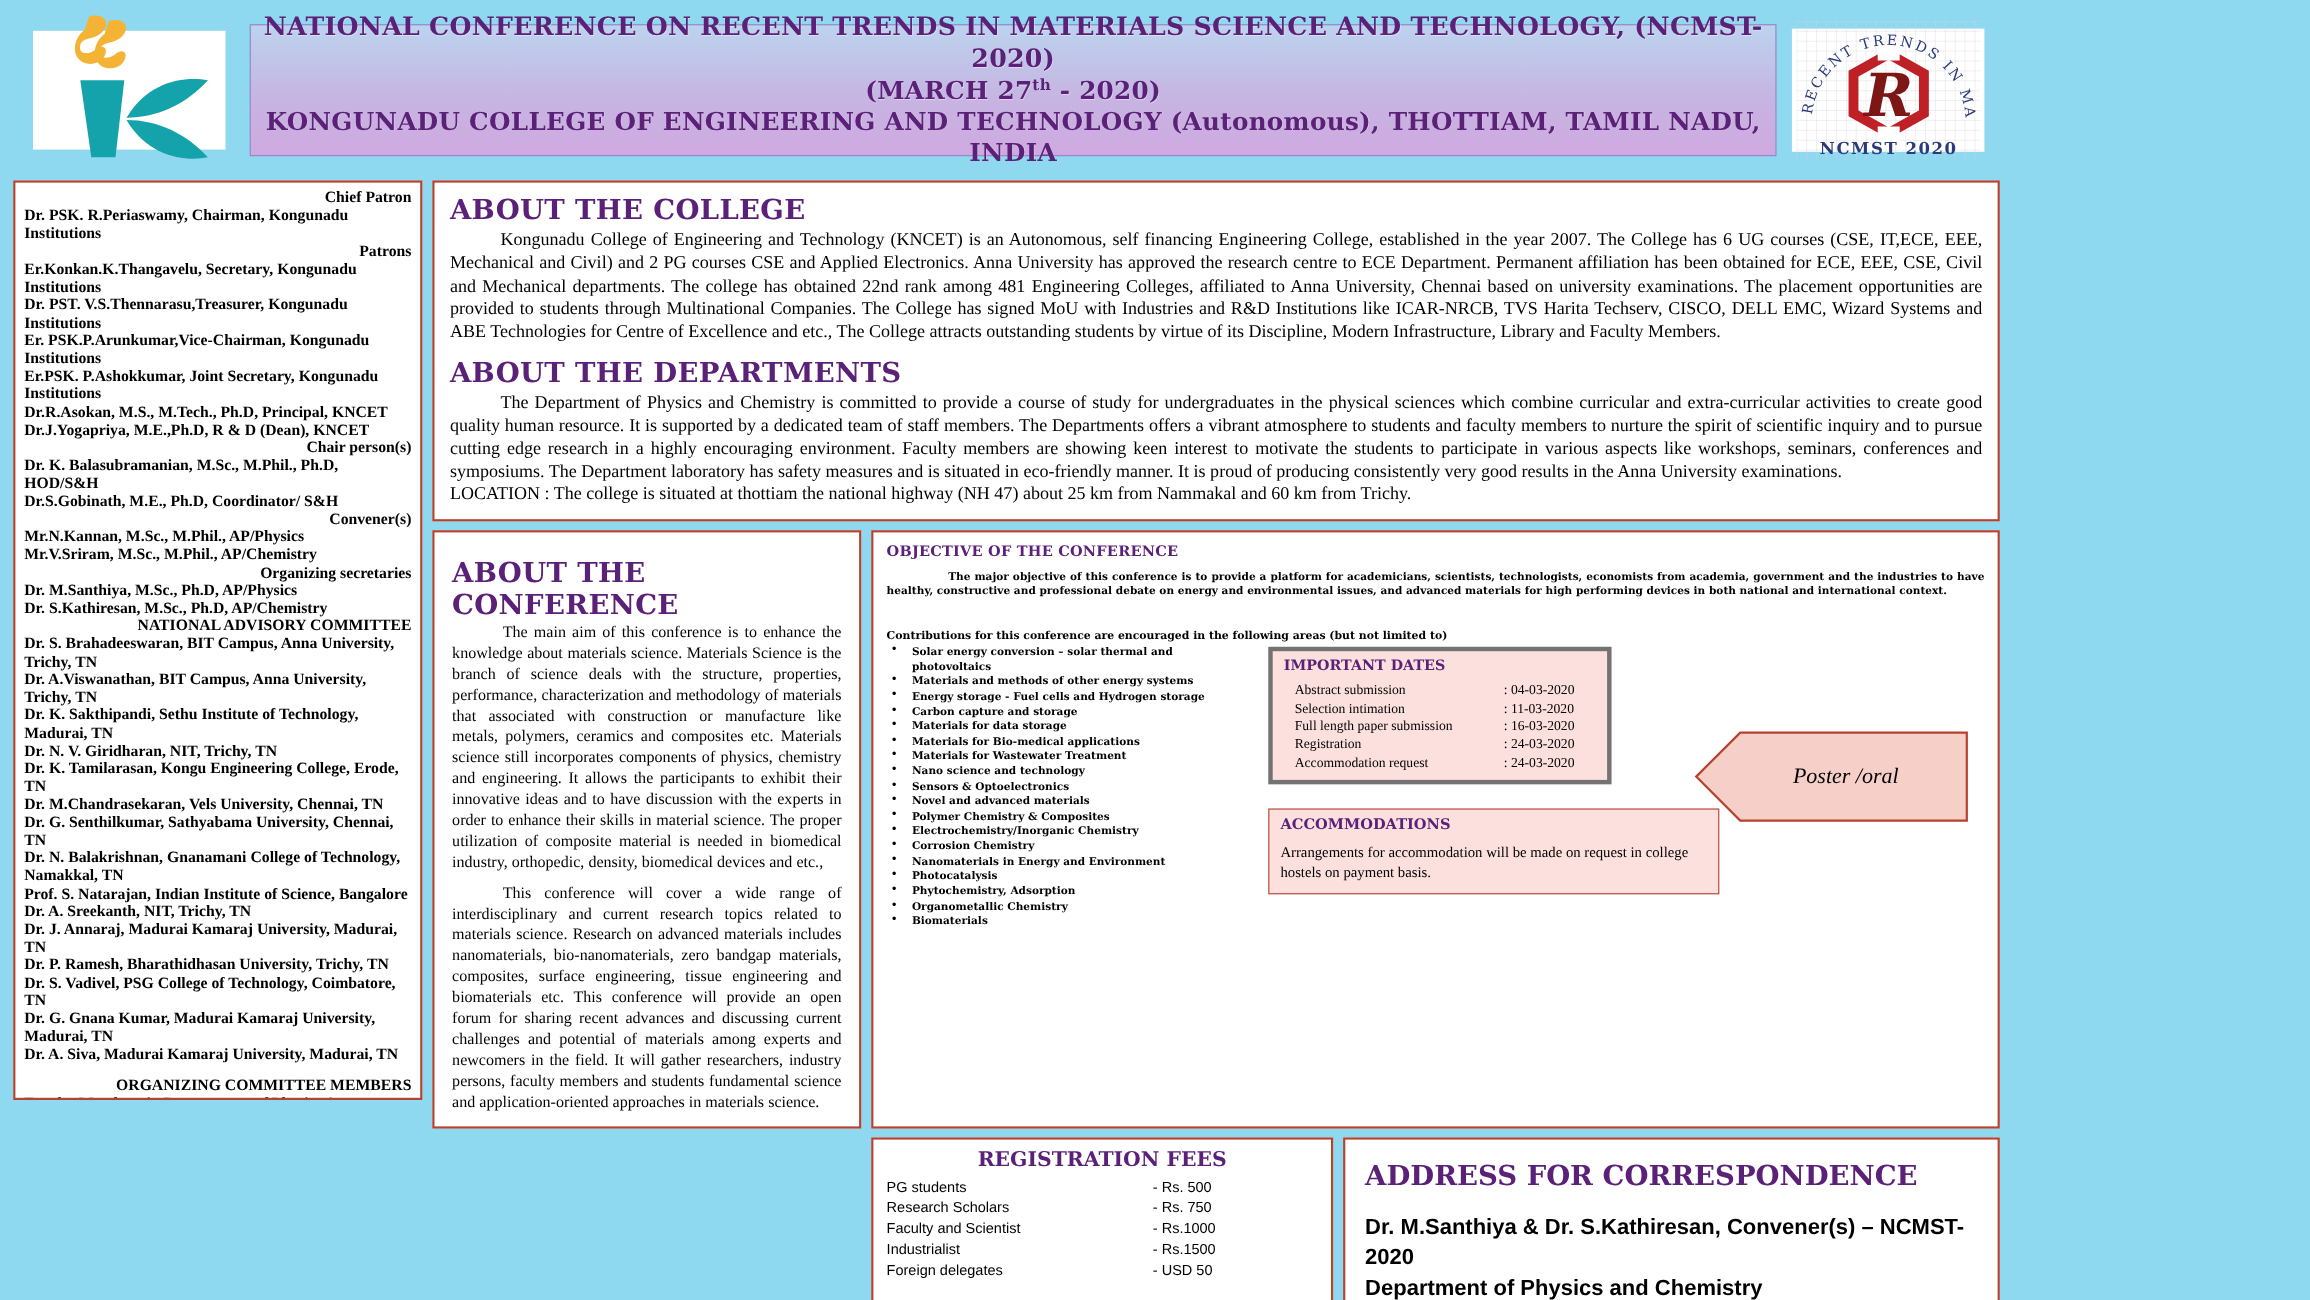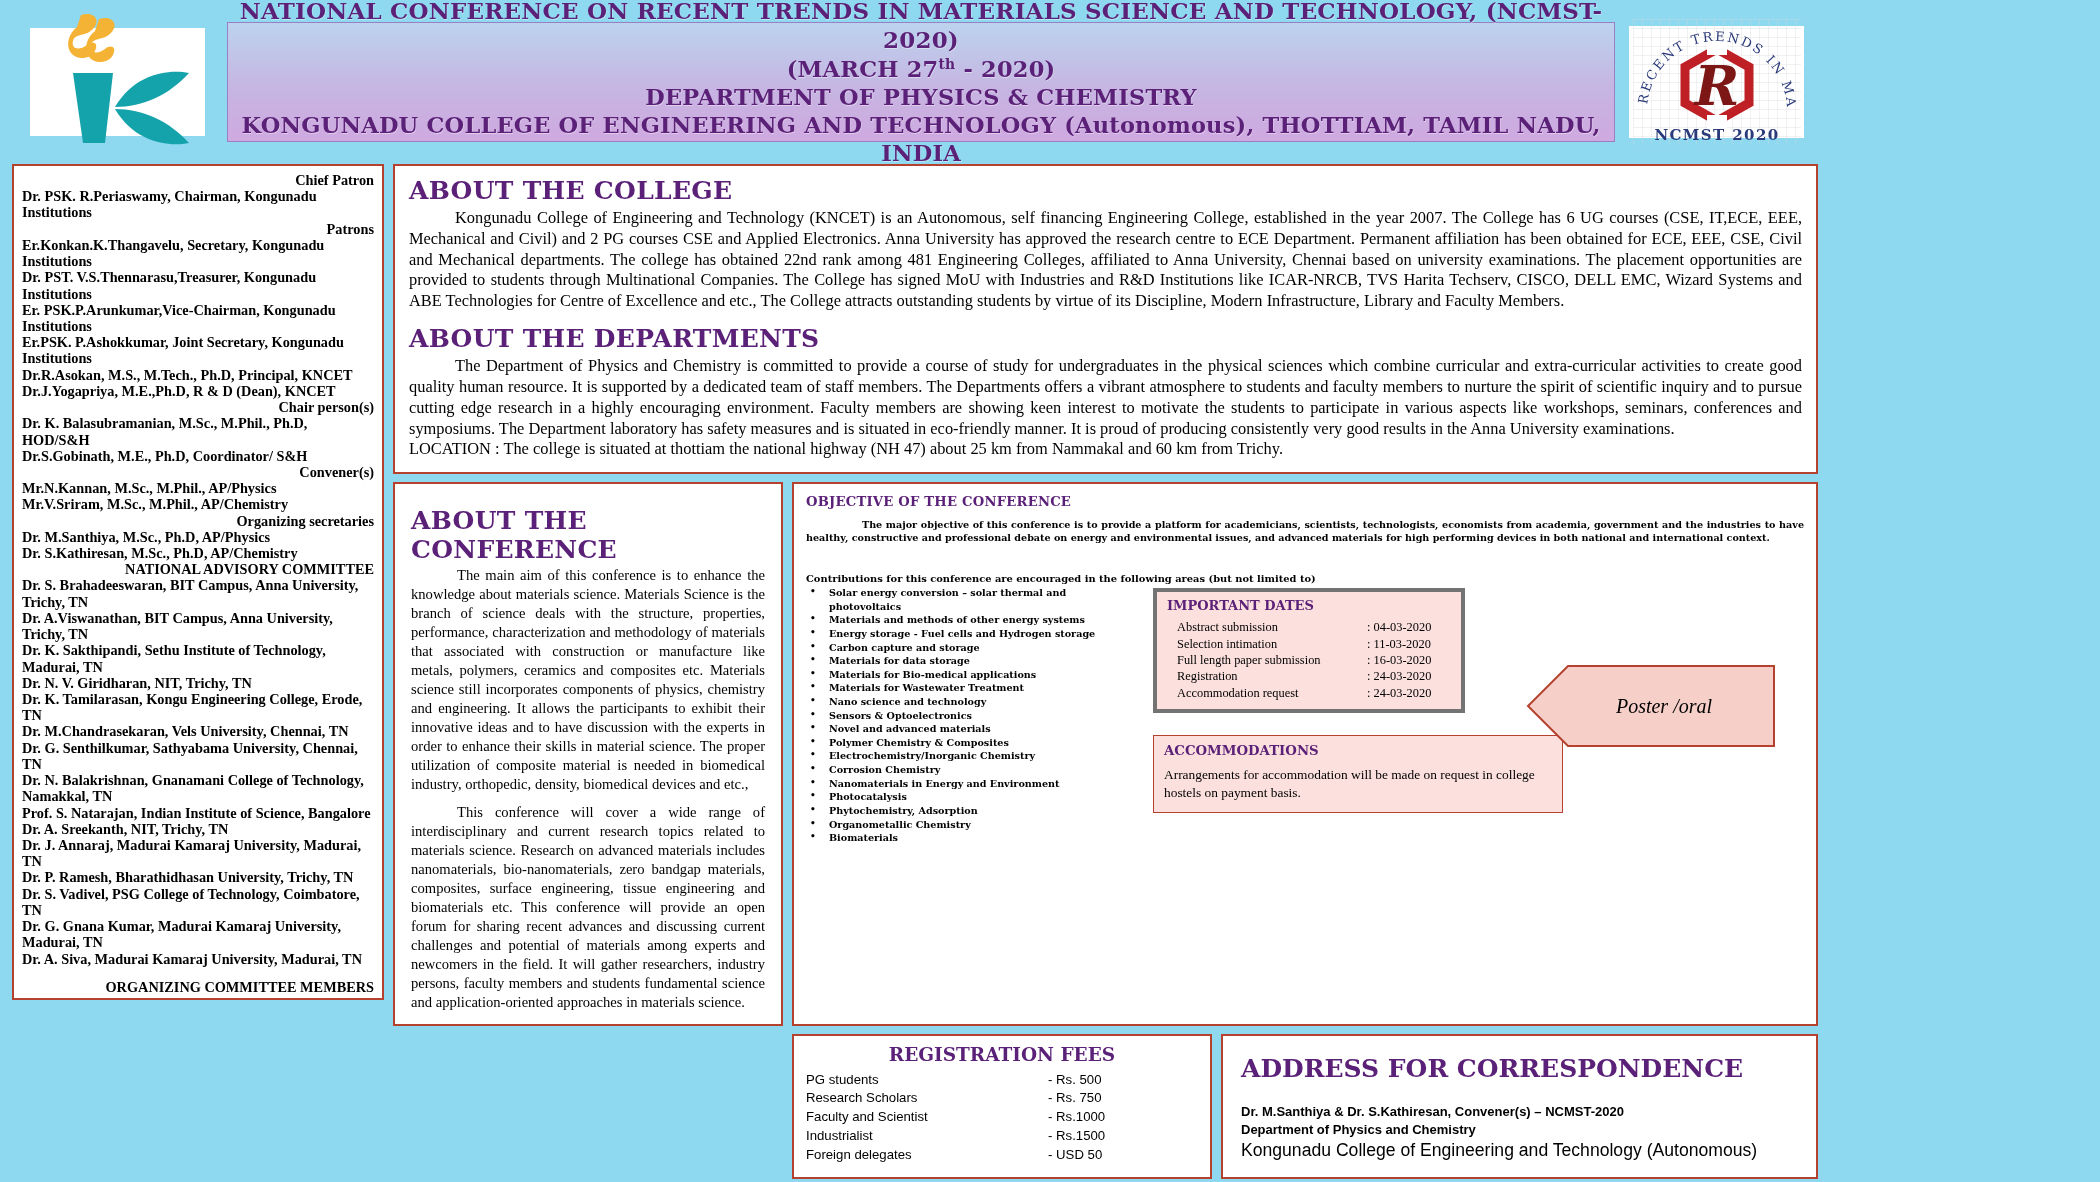--- a/index.html
+++ b/index.html
@@ -216,21 +216,21 @@
   }
   .accom-box .ac-txt {
     font-family: "Liberation Serif", serif;
     font-size: 13.4px;
     line-height: 1.34;
   }
 
   
   .poster-oral {
     position: absolute;
-    right: 28px; top: 78px;
+    right: 14px; top: 78px;
     width: 250px; height: 84px;
   }
   .poster-oral .arrowbox {
     position: relative;
     width: 250px; height: 84px;
   }
   .poster-oral .po-label {
     position: absolute; inset: 0;
     display: flex; align-items: center; justify-content: center;
     font-family: "Liberation Serif", serif;
@@ -271,21 +271,21 @@
   .address-panel .ad-title {
     color: #5b2178;
     font-family: "DejaVu Serif", serif;
     font-weight: bold;
     font-size: 25px;
     margin-bottom: 20px;
   }
   .address-panel .ad-bold {
     font-family: "Liberation Sans", sans-serif;
     font-weight: bold;
-    font-size: 13px;
+    font-size: 20px;
     line-height: 1.38;
   }
   .address-panel .ad-txt {
     font-family: "Liberation Sans", sans-serif;
     font-size: 17.6px;
     line-height: 1.4;
   }
 
   
   .kncet-logo { width: 150px; height: 150px; position: relative; }
@@ -305,21 +305,20 @@
                  C68 37, 74 40, 70 48 C66 56, 52 58, 46 50 C40 42, 44 30, 52 24 Z" fill="#f5b335"></path>
         <path d="M30 66 L70 66 L62 136 L40 136 Z" fill="#15a3ab"></path>
         <path d="M72 100 C92 66, 126 62, 146 66 C126 88, 100 100, 72 100 Z" fill="#15a3ab"></path>
         <path d="M72 102 C92 136, 126 140, 146 136 C126 114, 100 102, 72 102 Z" fill="#15a3ab"></path>
       </svg>
     </div>
 
     <div class="title-band">
       <div class="tline l1">NATIONAL CONFERENCE ON RECENT TRENDS IN MATERIALS SCIENCE AND TECHNOLOGY, (NCMST-2020)</div>
       <div class="tline l2">(MARCH 27<sup style="font-size:.62em">th</sup> - 2020)</div>
-      <div class="tline l3">DEPARTMENT OF PHYSICS &amp; CHEMISTRY</div>
       <div class="tline l4">KONGUNADU COLLEGE OF ENGINEERING AND TECHNOLOGY (Autonomous), THOTTIAM, TAMIL NADU, INDIA</div>
     </div>
 
     <div class="logo-right">
       <svg width="168" height="126" viewBox="0 0 168 126">
         <defs>
           <pattern id="grid" width="9" height="9" patternUnits="userSpaceOnUse">
             <path d="M 9 0 L 0 0 0 9" fill="none" stroke="#d6d6d6" stroke-width="0.7"></path>
           </pattern>
           <path id="arcpath" d="M 14 92 A 70 70 0 0 1 154 92" fill="none"></path>

